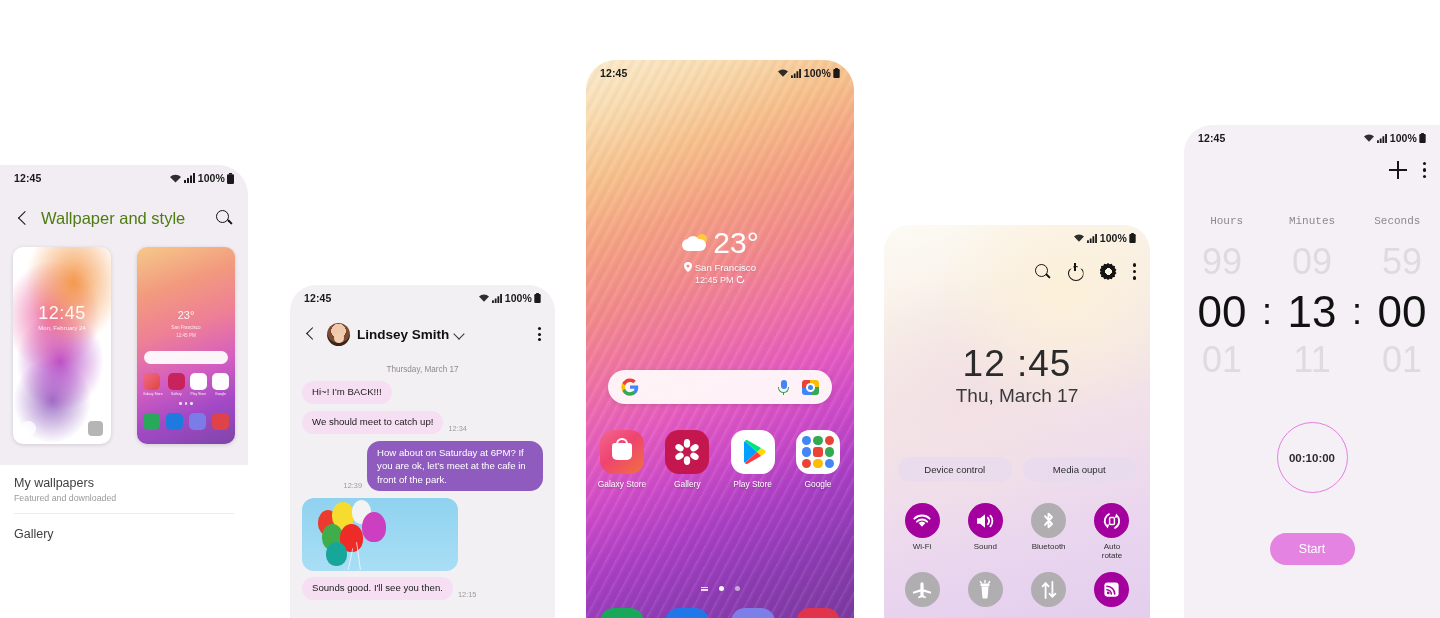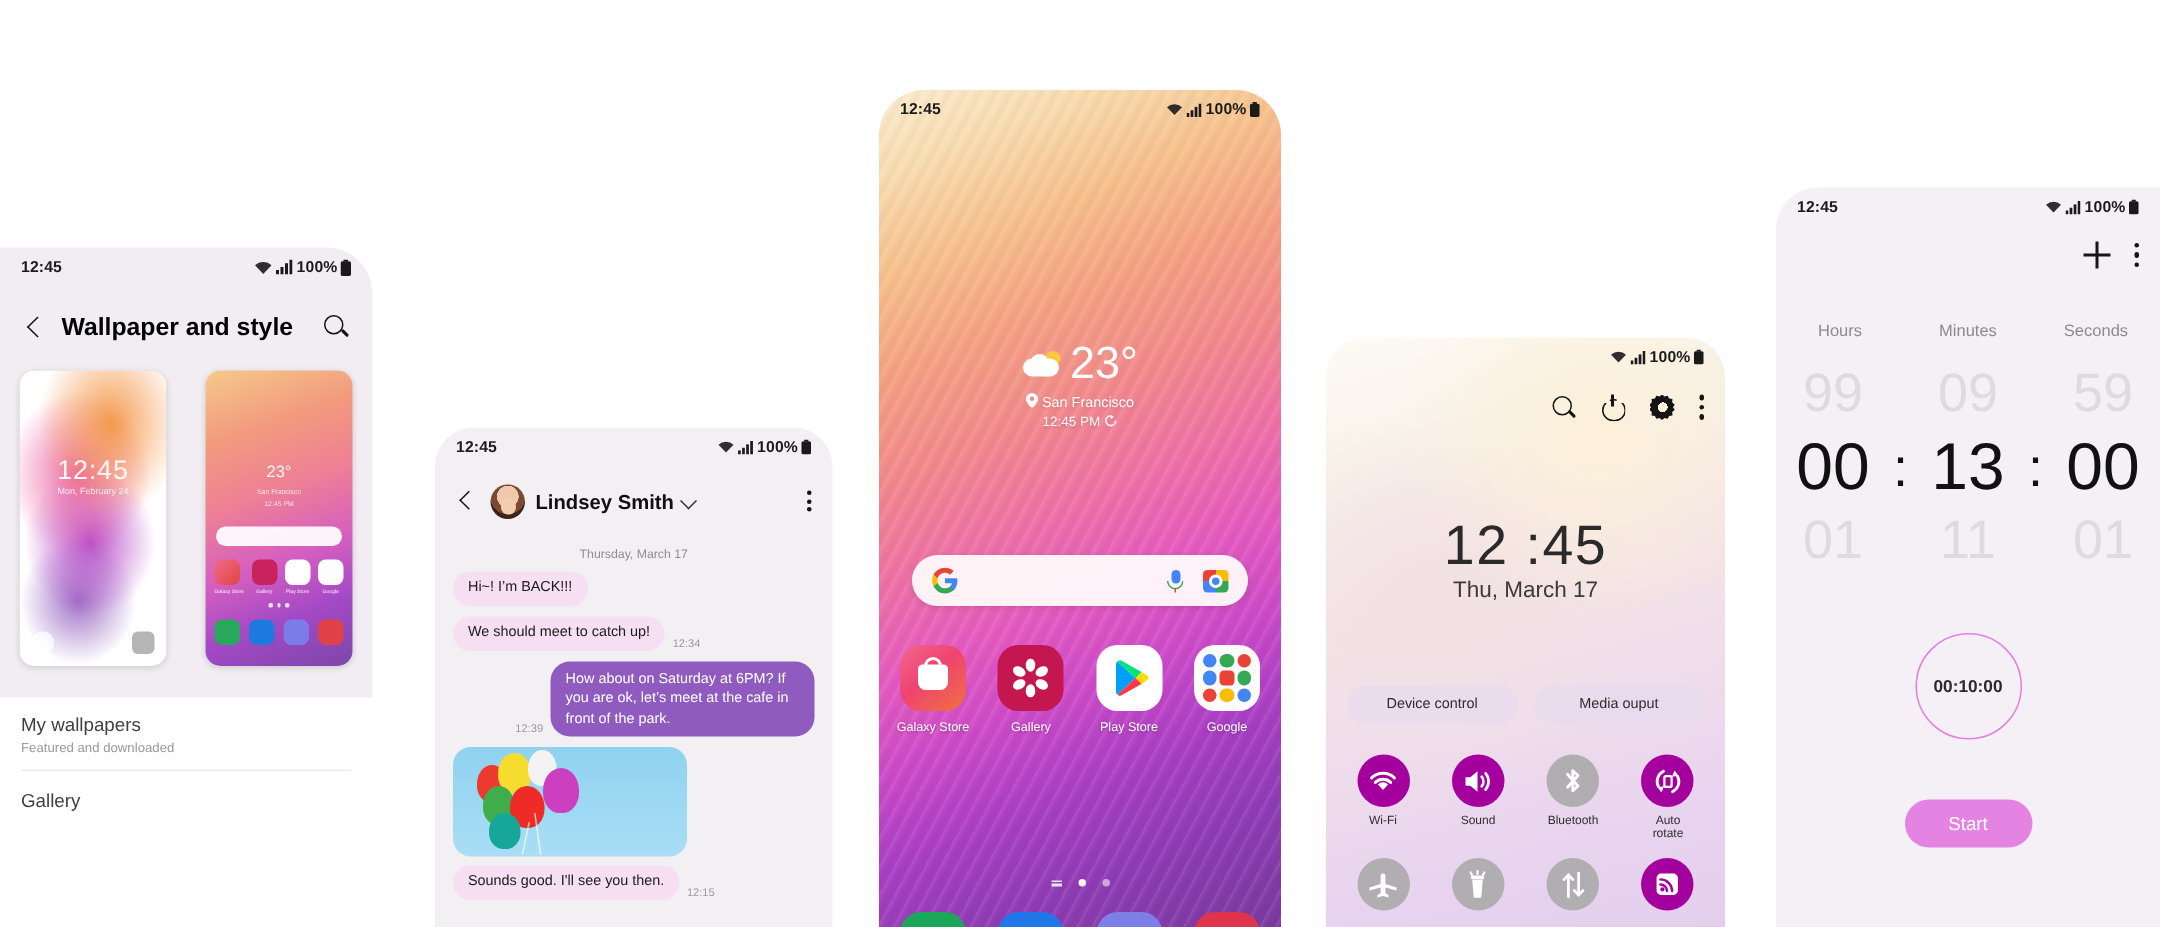--- a/index.html
+++ b/index.html
@@ -39,21 +39,21 @@
   #p1 .titlebar {
     position: absolute; top: 30px; left: 0; right: 0; height: 46px;
     display: flex; align-items: center; padding: 0 14px;
   }
   #p1 .back-chev { width: 18px; height: 18px; position: relative; flex: 0 0 auto;}
   #p1 .back-chev::before {
     content:''; position:absolute; left:6px; top:3.5px;
     width: 9px; height: 9px; border-left: 1.8px solid #111; border-bottom:1.8px solid #111;
     transform: rotate(45deg);
   }
-  #p1 .p1title { font-size: 16.5px; font-weight: bold; color:#000000; margin-left: 9px; flex:1; }
+  #p1 .p1title { font-size: 16.5px; font-weight: normal; color:#4d7c0f; margin-left: 9px; flex:1; }
   #p1 .searchico { width: 20px; height: 20px; position: relative; flex:0 0 auto;}
   #p1 .searchico::before{
     content:''; position:absolute; left:2px; top:2px; width:11px;height:11px;
     border:1.8px solid #111; border-radius:50%;
   }
   #p1 .searchico::after{
     content:''; position:absolute; left:12.5px; top:12.5px; width:6px; height:1.8px;
     background:#111; transform: rotate(45deg); border-radius:1px;
   }
   .thumbs { position:absolute; top: 82px; left: 0; right:0; height: 200px; display:flex; gap: 26px; justify-content:center; }
@@ -172,39 +172,39 @@
   .qp-power::after{content:'';position:absolute;left:7.2px;top:0px;width:1.9px;height:8px;background:#141414;}
   .qp-gear { background:#141414;
      -webkit-mask: radial-gradient(circle at 50% 50%, transparent 0 3.2px, #000 3.3px 100%);
      mask: radial-gradient(circle at 50% 50%, transparent 0 3.2px, #000 3.3px 100%);
      clip-path: polygon(50% 0%,60% 8%,72% 5%,78% 16%,91% 18%,90% 31%,100% 40%,93% 50%,100% 60%,90% 69%,91% 82%,78% 84%,72% 95%,60% 92%,50% 100%,40% 92%,28% 95%,22% 84%,9% 82%,10% 69%,0% 60%,7% 50%,0% 40%,10% 31%,9% 18%,22% 16%,28% 5%,40% 8%);
   }
   .qp-kebab { width:3.5px; display:flex; flex-direction:column; gap:3px; align-self:center; }
   .qp-kebab i{width:3.5px;height:3.5px;border-radius:50%;background:#141414;display:block;}
   #p4 .bigclock { position:absolute; top:118px; left:0; right:0; text-align:center;
       font-size:37px; font-weight:300; color:#2a2a2a; letter-spacing:1px; }
-  #p4 .bigdate { position:absolute; top:160px; left:0; right:0; text-align:center; font-size:15px; color:#3a3a3a; }
+  #p4 .bigdate { position:absolute; top:160px; left:0; right:0; text-align:center; font-size:19px; color:#3a3a3a; }
   .pillrow { position:absolute; top:232px; left:14px; right:14px; display:flex; gap:11px; }
   .pill { flex:1; height:25px; border-radius:13px; background:rgba(232,219,238,.82);
           display:flex; align-items:center; justify-content:center; font-size:9.6px; color:#2d2d2d; }
   .tograw { position:absolute; left:10px; right:10px; display:flex; justify-content:space-between; }
   .tog { width:56px; text-align:center; }
   .togic { width:35px;height:35px;border-radius:50%; margin:0 auto; position:relative;
            display:flex;align-items:center;justify-content:center; }
   .togic.on { background:#a3009e; }
   .togic.off { background:#b0aeb1; }
   .toglbl { font-size:8px; color:#2f2f2f; margin-top:4px; line-height:1.15;}
 
   
   #p5 { left: 1184px; top: 125px; width: 256px; height: 493px; background:#f4f0f6; border-radius: 28px 0 0 0; }
   #p5 .t-actions { position:absolute; top:36px; right:14px; display:flex; align-items:center; gap:16px; }
   .plus { width:18px;height:18px;position:relative;}
   .plus::before{content:'';position:absolute;left:0;top:8px;width:18px;height:2px;background:#161616;}
   .plus::after{content:'';position:absolute;left:8px;top:0;width:2px;height:18px;background:#161616;}
-  .t-head { position:absolute; top:90px; left:0; right:0; display:flex; }
+  .t-head { position:absolute; top:90px; left:0; right:0; display:flex;font-family:Liberation Mono, monospace; }
   .t-head div { flex:1; text-align:center; font-size:11px; color:#8b8b8b; }
   .t-rows { position:absolute; top:116px; left:0; right:0; }
   .t-rows .r { display:flex; align-items:center; justify-content:center; }
   .t-rows .r span.v { flex:0 0 72px; text-align:center; }
   .t-rows .r span.sep { flex:0 0 18px; text-align:center; }
   .r-ghost span.v { font-size:36px; color:#dedbe0; font-weight:300; }
   .r-main  span.v { font-size:44px; color:#111; font-weight:400; }
   .r-main  span.sep{ font-size:36px; color:#111; font-weight:300; }
   .t-dial { position:absolute; top:297px; left:0; right:0; display:flex; justify-content:center; }
   .dial { width:71px;height:71px;border-radius:50%; border:1.8px solid #e67fe0;

